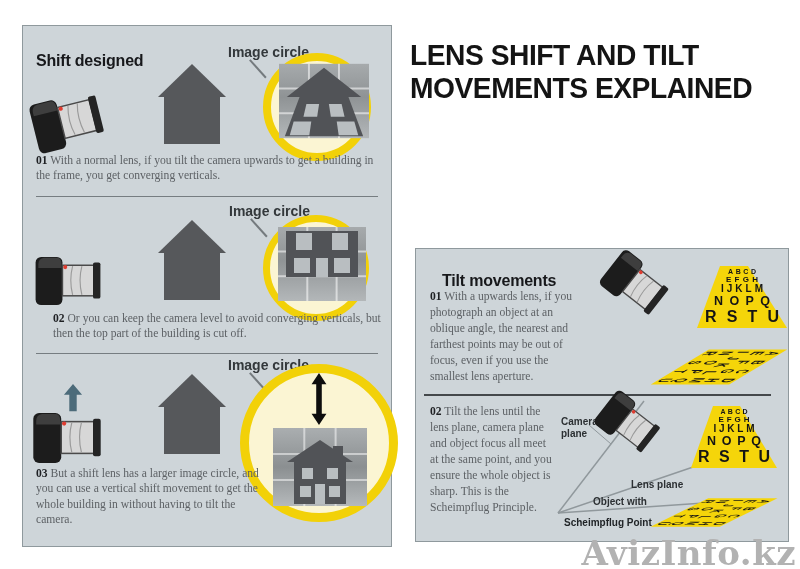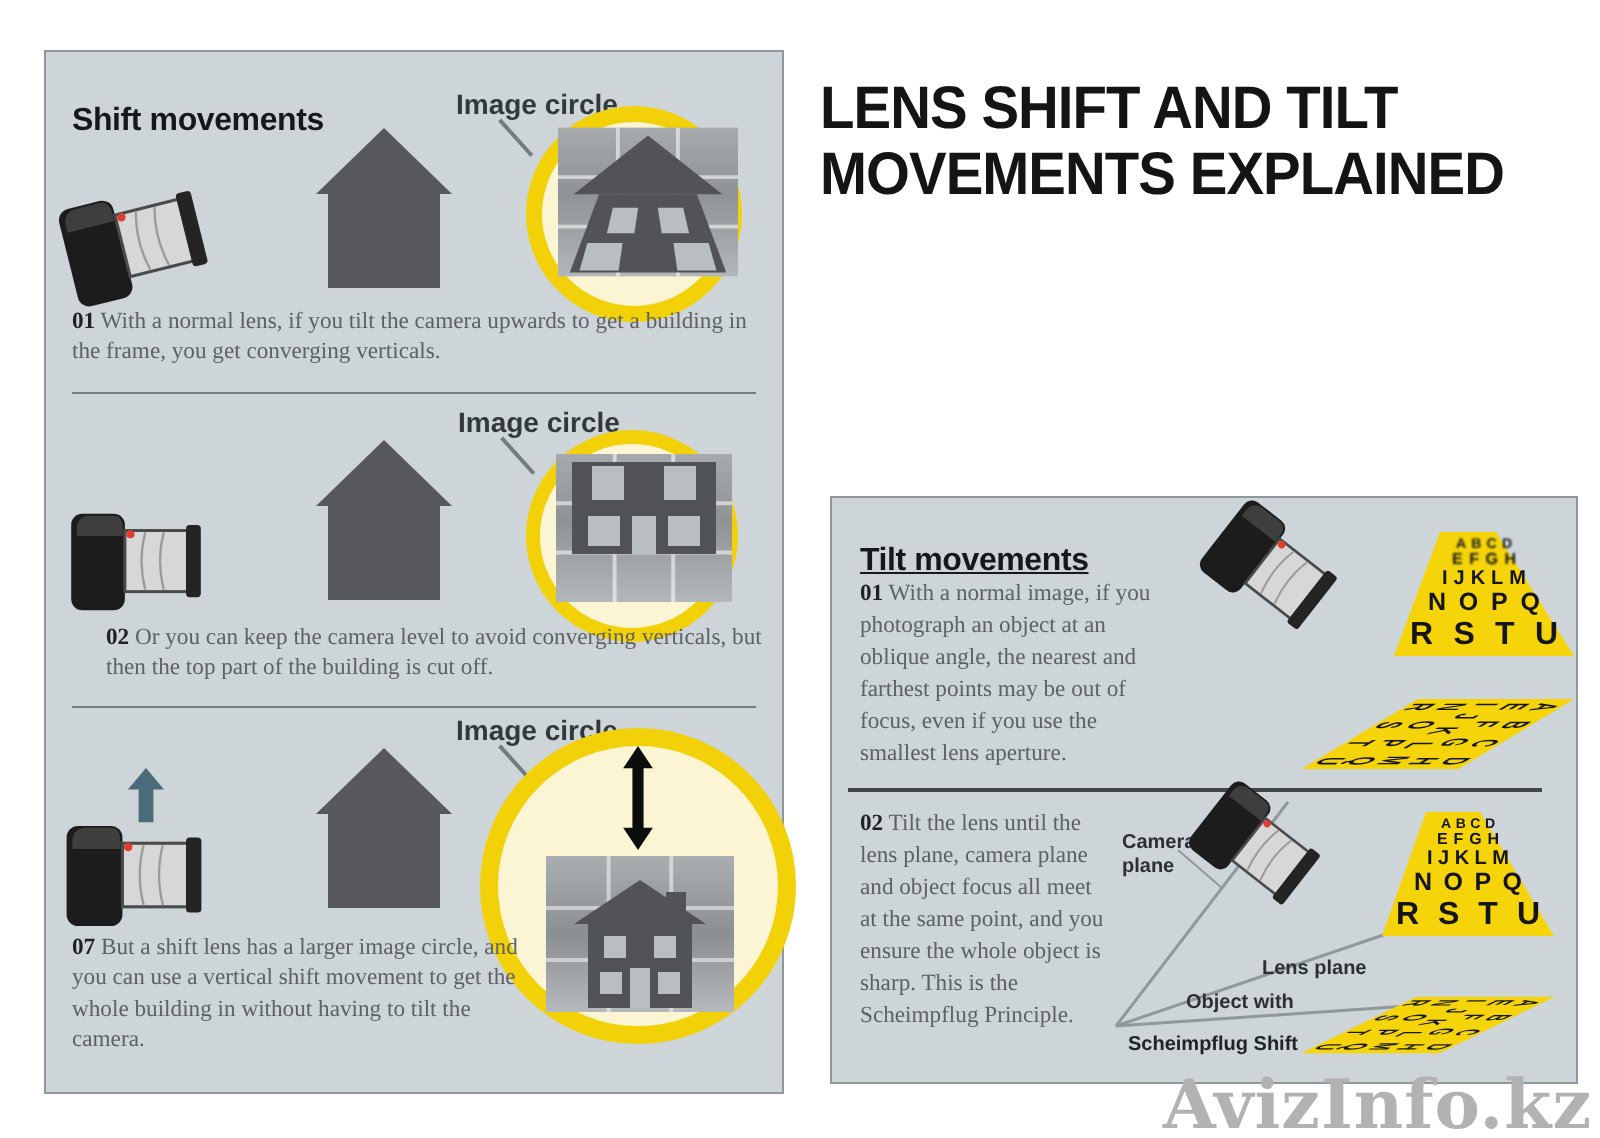--- a/index.html
+++ b/index.html
@@ -43,21 +43,21 @@
       <polygon points="34,0 0,33 68,33" fill="#56585b"></polygon>
       <rect x="6" y="33" width="56" height="47" fill="#56585b"></rect>
     </g>
   </defs>
 </svg>
 
 <div class="stage">
 
   <section class="panel" style="left:22px;top:25px;width:368px;height:520px;overflow:visible;">
 
-    <h2 class="panel-heading" style="left:13px;top:13px;">Shift movements</h2>
+    <h2 class="panel-heading" style="left:13px;top:13px;">Shift designed</h2>
 
     <span class="ic-label" style="left:205px;top:18px;">Image circle</span>
     <span class="leader" style="left:227px;top:33px;"></span>
 
     <div class="circle" style="left:240px;top:27px;width:108px;height:108px;"></div>
     <svg class="abs" style="left:256px;top:35px;width:90px;height:80px;" viewBox="0 0 92 76">
       <defs>
           <linearGradient id="g1" x1="0" y1="0" x2="0" y2="1">
         <stop offset="0" stop-color="#a6aaac"></stop>
             <stop offset=".45" stop-color="#8f9395"></stop>
@@ -158,38 +158,38 @@
       </svg>
 
     <svg class="abs" style="left:40px;top:358px;width:20px;height:28px;" viewBox="0 0 24 34">
       <polygon points="12,0 23,13 16.5,13 16.5,33 7.5,33 7.5,13 1,13" fill="#4c6b7a"></polygon>
     </svg>
     <svg class="abs" style="left:8px;top:386px;width:72px;height:52px;" viewBox="0 0 72 54">
         <use href="#cam"></use>
       </svg>
 
     <div class="cap" style="left:13px;top:440px;width:226px;">
-      <b>07</b>
+      <b>03</b>
       <span>But a shift lens has a larger image circle, and you can use a vertical shift movement to get the whole building in without having to tilt the camera.</span>
     </div>
   </section>
 
   <h1 class="title">
     <div>LENS SHIFT AND TILT</div>
     <div>MOVEMENTS EXPLAINED</div>
   </h1>
 
 
   <section class="panel" style="left:415px;top:248px;width:372px;height:292px;overflow:visible;">
 
-    <h2 class="panel-heading" style="left:14px;top:10px;text-decoration:underline;">Tilt movements</h2>
+    <h2 class="panel-heading" style="left:26px;top:10px;">Tilt movements</h2>
 
     <div class="cap" style="left:14px;top:40px;width:158px;line-height:1.38;">
       <b>01</b>
-      <span>With a normal image, if you photograph an object at an oblique angle, the nearest and farthest points may be out of focus, even if you use the smallest lens aperture.</span>
+      <span>With a upwards lens, if you photograph an object at an oblique angle, the nearest and farthest points may be out of focus, even if you use the smallest lens aperture.</span>
     </div>
 
     <svg class="abs" style="left:188px;top:12px;width:62px;height:46px;transform:rotate(38deg);" viewBox="0 0 72 54">
         <use href="#cam"></use>
       </svg>
 
     <svg class="abs letters" style="left:281px;top:17px;width:90px;height:62px;" viewBox="0 0 90 62">
       <polygon points="23,0 51,0 90,62 0,62" fill="#f5d50a"></polygon>
       <text class="oof" x="45" y="8" font-size="7" text-anchor="middle" textLength="28" lengthAdjust="spacing">ABCD</text>
       <text class="oof" x="45" y="16" font-size="8" text-anchor="middle" textLength="32" lengthAdjust="spacing">EFGH</text>
@@ -219,21 +219,21 @@
     <svg class="abs" style="left:133px;top:150px;width:190px;height:130px;" viewBox="0 0 190 130">
       <line x1="9" y1="114" x2="95" y2="2" stroke="#90989c" stroke-width="1.5"></line>
       <line x1="9" y1="114" x2="150" y2="66" stroke="#90989c" stroke-width="1.5"></line>
       <line x1="9" y1="114" x2="155" y2="104" stroke="#90989c" stroke-width="1.5"></line>
       <line x1="40" y1="26" x2="62" y2="45" stroke="#90989c" stroke-width="1"></line>
     </svg>
 
     <span class="dlabel" style="left:145px;top:167px;width:48px;">Camera plane</span>
     <span class="dlabel" style="left:215px;top:230px;">Lens plane</span>
     <span class="dlabel" style="left:177px;top:247px;">Object with</span>
-    <span class="dlabel" style="left:148px;top:268px;color:#202427;">Scheimpflug Shift</span>
+    <span class="dlabel" style="left:148px;top:268px;color:#202427;">Scheimpflug Point</span>
 
     <svg class="abs" style="left:182px;top:152px;width:60px;height:44px;transform:rotate(38deg);" viewBox="0 0 72 54">
         <use href="#cam"></use>
       </svg>
 
     <svg class="abs letters" style="left:275px;top:157px;width:86px;height:62px;" viewBox="0 0 86 62">
       <polygon points="22,0 49,0 86,62 0,62" fill="#f5d50a"></polygon>
       <text x="43" y="8" font-size="7" text-anchor="middle" textLength="27" lengthAdjust="spacing">ABCD</text>
       <text x="43" y="16" font-size="8" text-anchor="middle" textLength="31" lengthAdjust="spacing">EFGH</text>
       <text x="43" y="26" font-size="10" text-anchor="middle" textLength="41" lengthAdjust="spacing">IJKLM</text>

